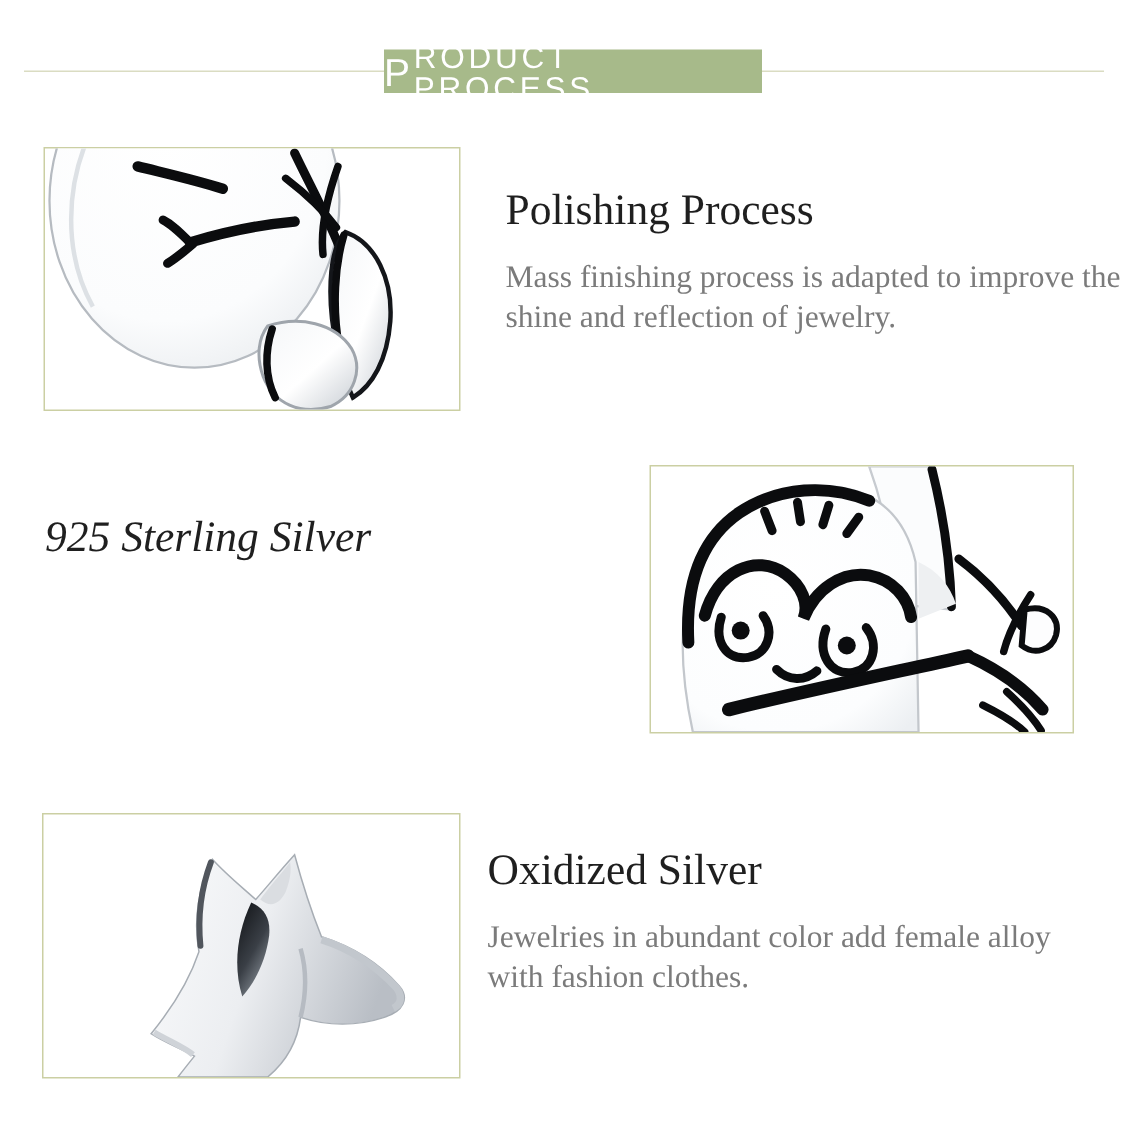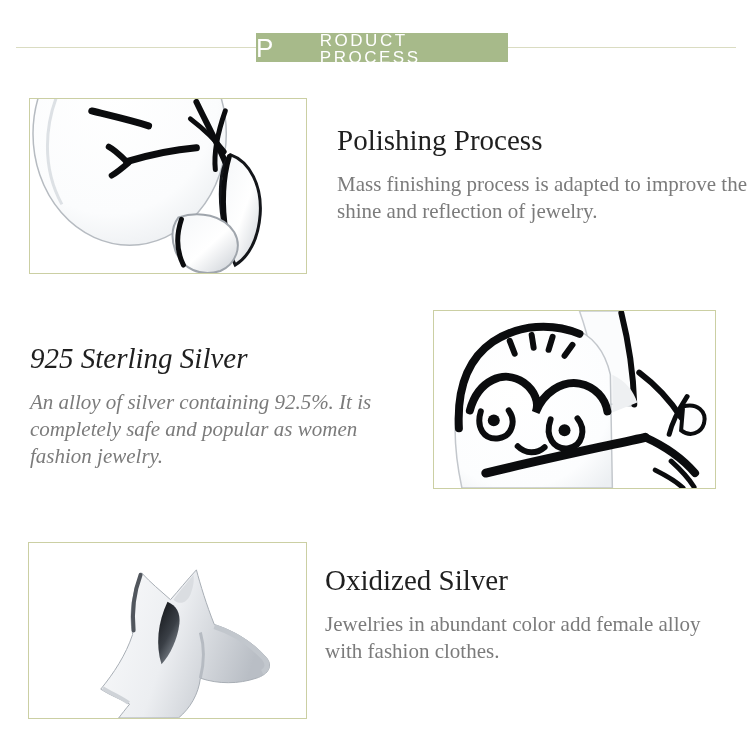--- a/index.html
+++ b/index.html
@@ -5,21 +5,21 @@
   html,body{margin:0;padding:0;background:#ffffff;}
   .page{position:relative;width:750px;height:750px;background:#ffffff;overflow:hidden;
         font-family:"Liberation Serif", serif;}
 
   
   .rule{position:absolute;left:16px;right:14px;top:47px;height:1px;background:#dadcc2;}
   .banner{position:absolute;left:256px;top:33px;width:252px;height:29px;background:#a7ba8a;
           display:flex;align-items:center;justify-content:center;
           font-family:"Liberation Sans", sans-serif;color:#ffffff;letter-spacing:2.5px;}
   .banner .initial{font-size:26px;line-height:1;}
-  .banner .rest{font-size:17px;line-height:1;padding-top:3px;margin-left:44px;}
+  .banner .rest{font-size:21px;line-height:1;padding-top:3px;}
 
   
   .photo{position:absolute;border:1px solid #cbcfa3;background:#ffffff;margin:0;padding:0;}
   .photo svg{display:block;width:100%;height:100%;}
   .photo1{left:29px;top:98px;width:276px;height:174px;}
   .photo2{left:433px;top:310px;width:281px;height:177px;}
   .photo3{left:28px;top:542px;width:277px;height:175px;}
 
   
   .tblock{position:absolute;}
@@ -71,21 +71,20 @@
       <path d="M152,121 C147,136 147,153 154,167" stroke="#0b0c0e" stroke-width="5" fill="none" stroke-linecap="round"></path>
     </svg>
   </figure>
   <div class="tblock t1">
     <h2>Polishing Process</h2>
     <p>Mass finishing process is adapted to improve the shine and reflection of jewelry.</p>
   </div>
 
   <div class="tblock t2">
     <h2>925 Sterling Silver</h2>
-    <p>An alloy of silver containing 92.5%. It is completely safe and popular as women fashion jewelry.</p>
   </div>
   <figure class="photo photo2">
     <svg viewBox="0 0 282 178" preserveAspectRatio="none">
       <defs>
         <radialGradient id="g2" cx="40%" cy="40%" r="80%">
           <stop offset="0%" stop-color="#ffffff"></stop>
             <stop offset="75%" stop-color="#fcfdfe"></stop>
             <stop offset="100%" stop-color="#eceff2"></stop>
         </radialGradient>
       </defs>

